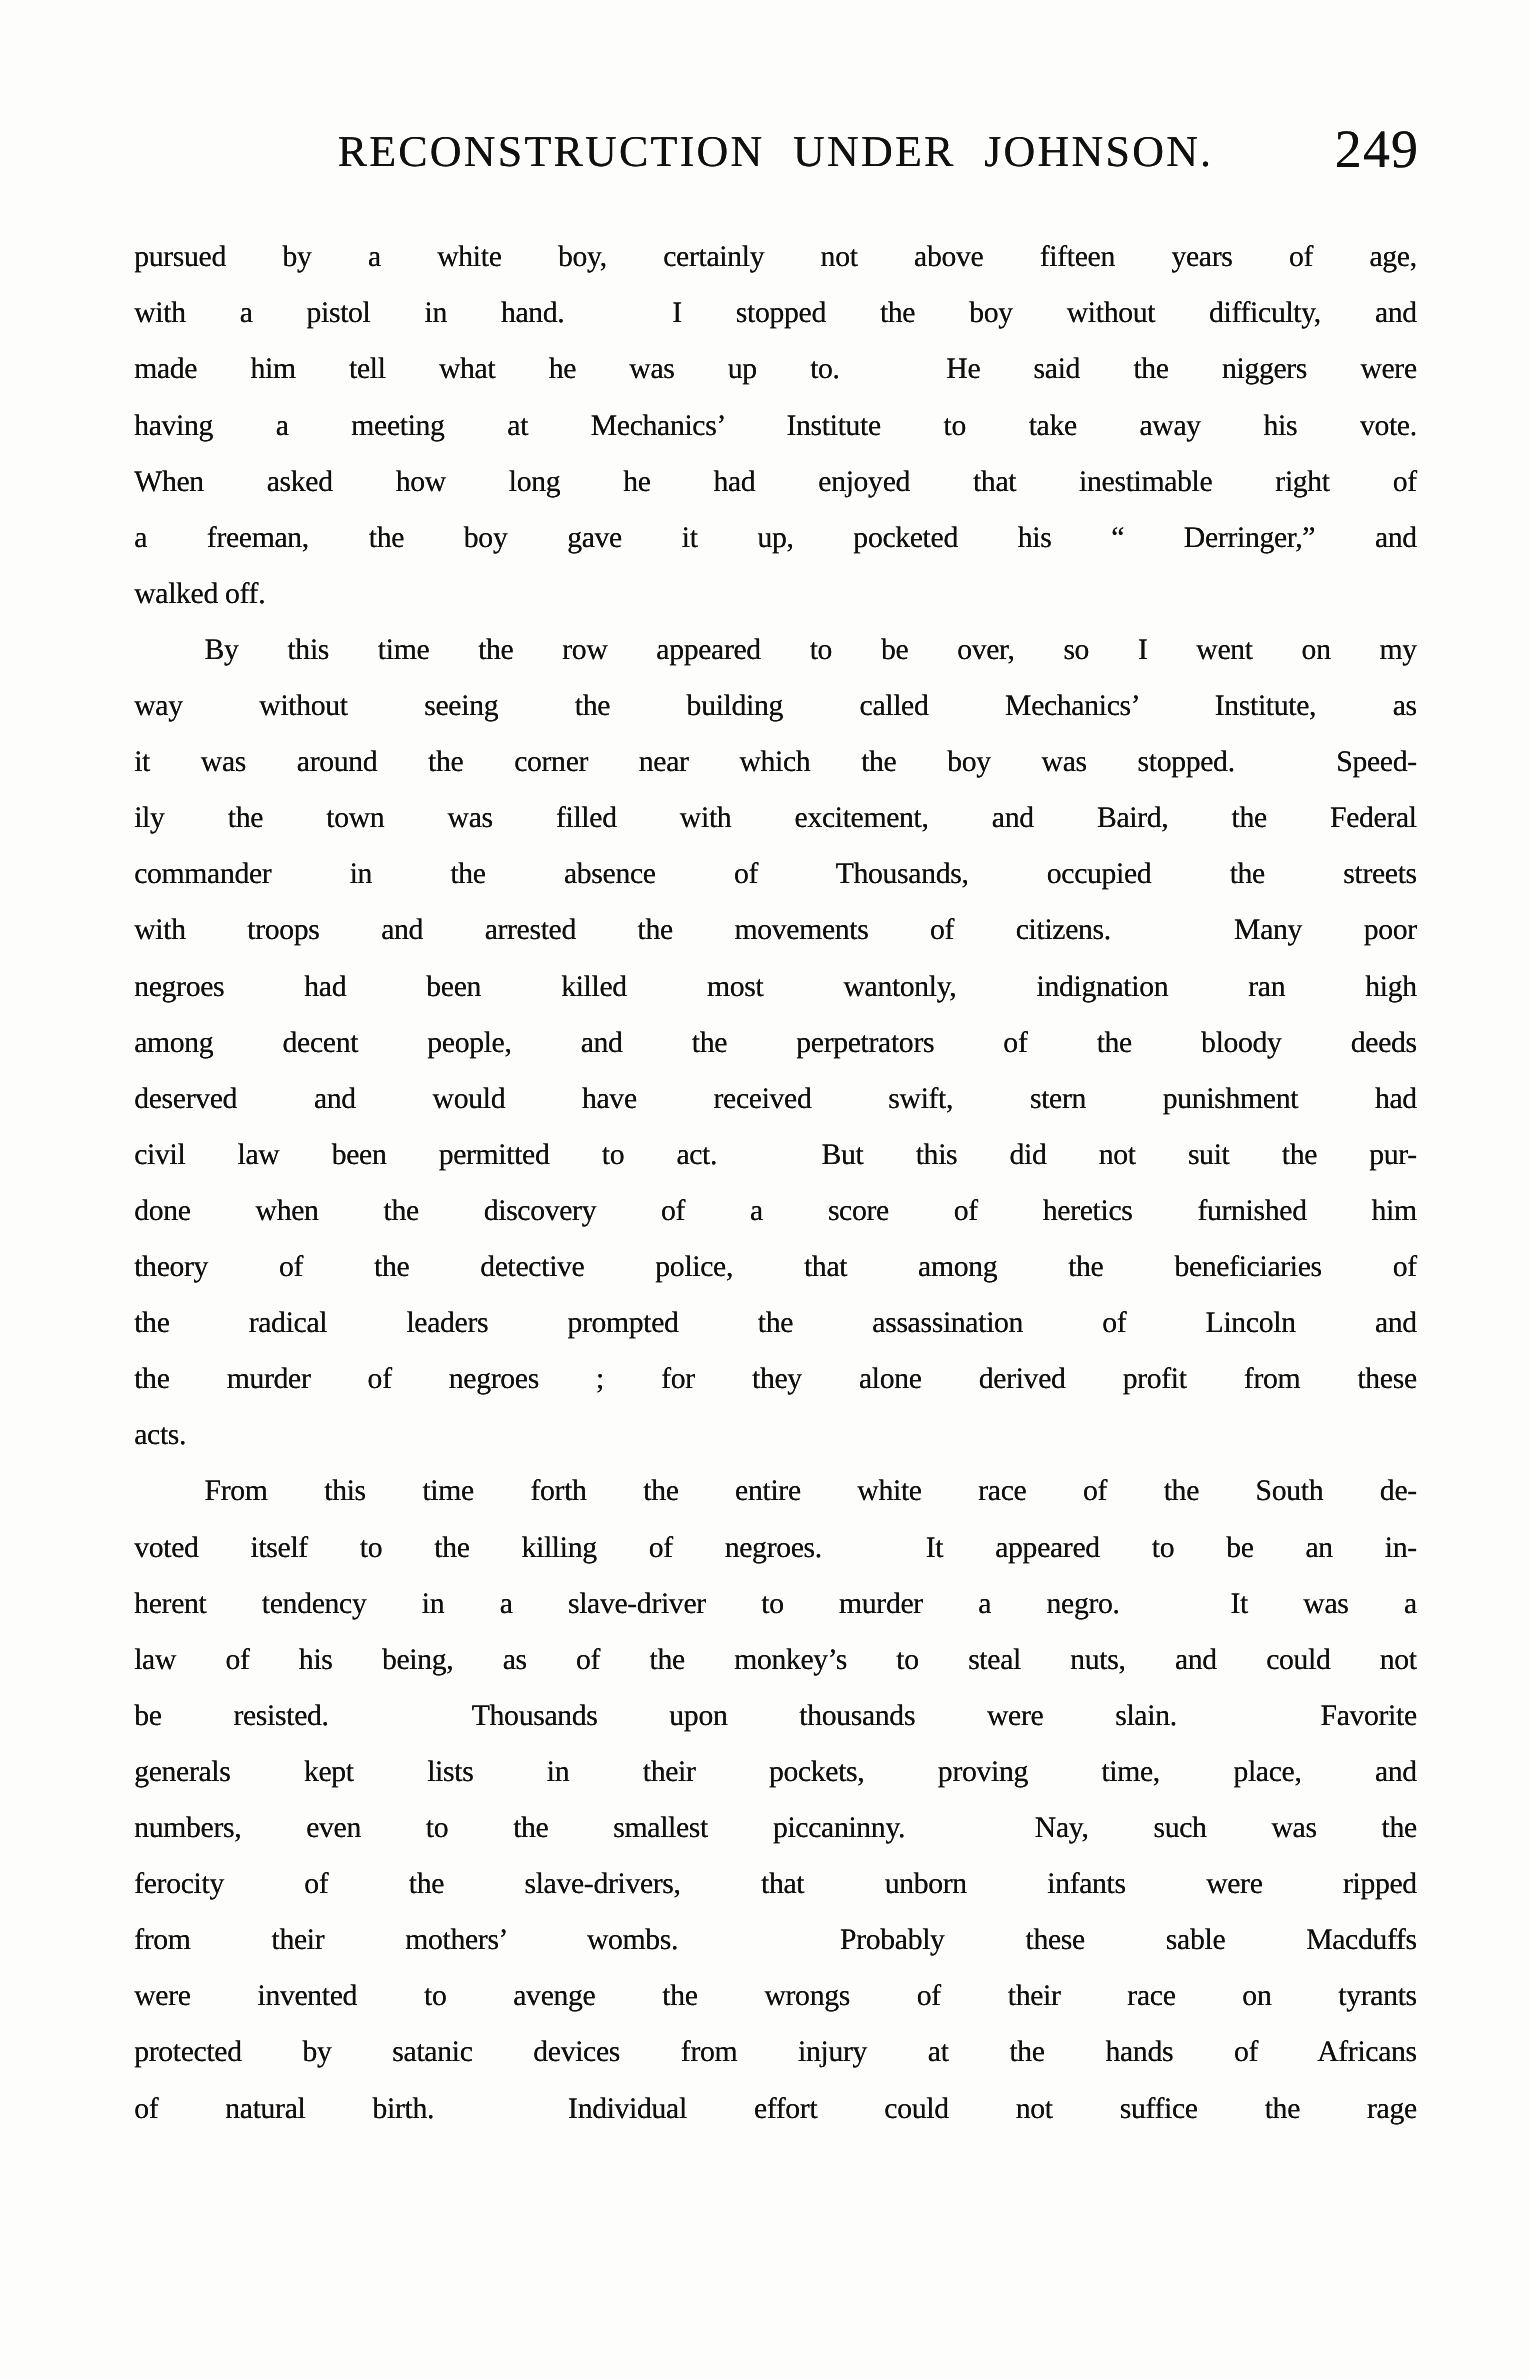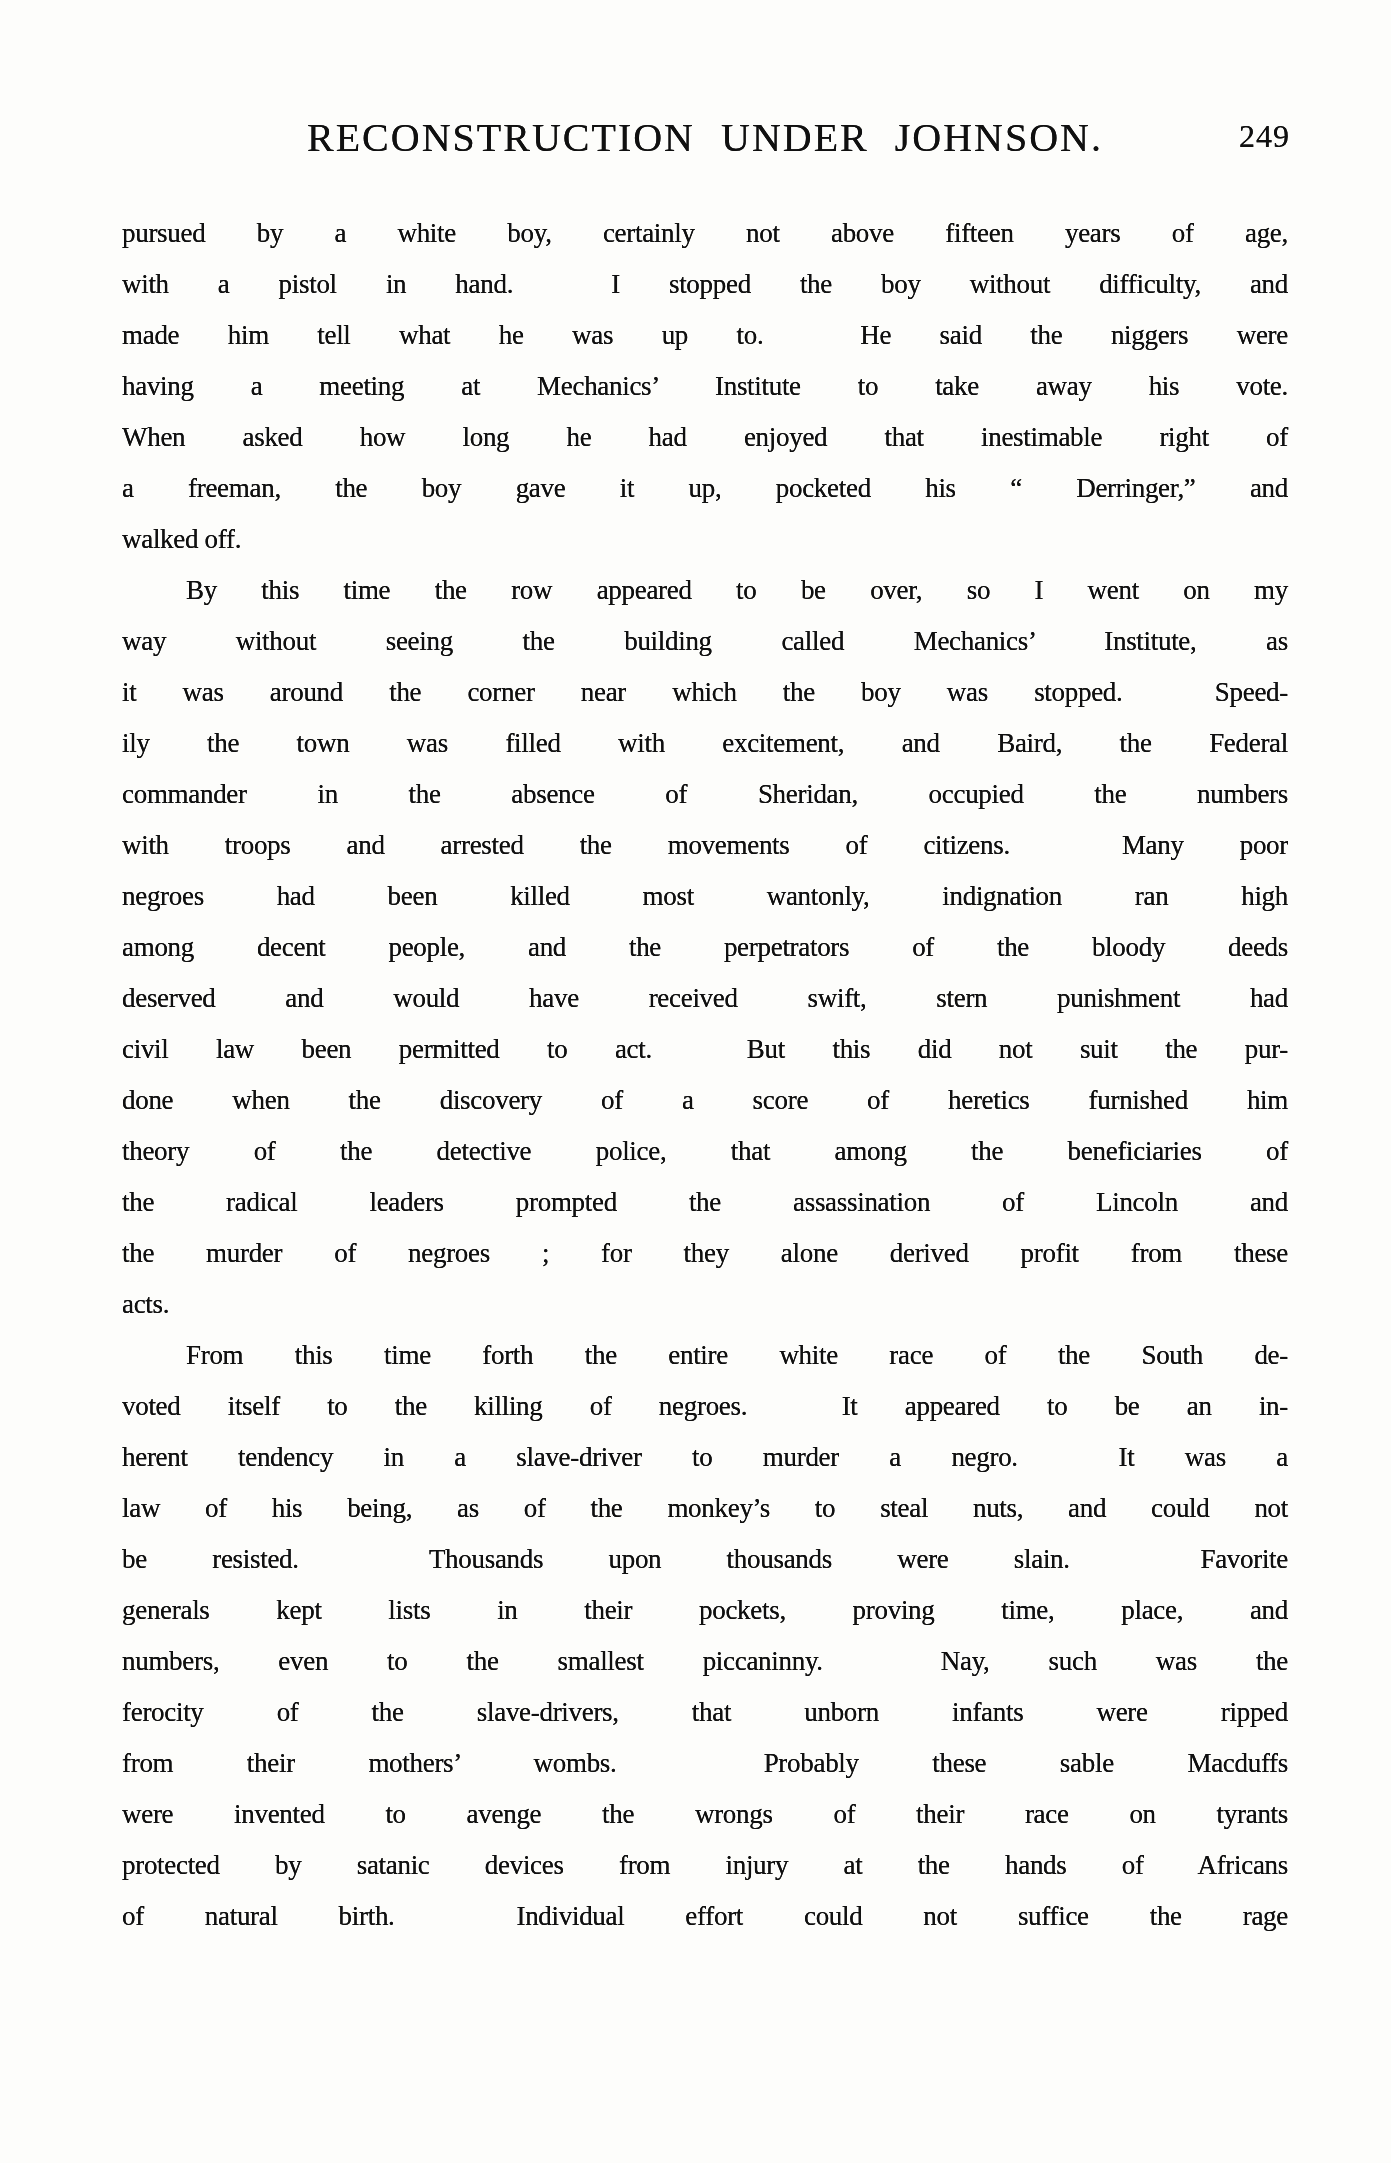--- a/index.html
+++ b/index.html
@@ -34,21 +34,21 @@
     line-height: 44px;
     letter-spacing: 2px;
     word-spacing: 14px;
     white-space: nowrap;
     text-shadow: 0 0 0.5px currentColor;
   }
   .running-head .folio {
     position: absolute;
     right: -2px;
     top: 0;
-    font-size: 32px;
+    font-size: 49px;
     line-height: 48px;
     letter-spacing: 1px;
     text-shadow: 0 0 0.5px currentColor;
   }
   .body-text {
     position: absolute;
     left: 122px;
     top: 208px;
     width: 1166px;
     font-size: 27px;
@@ -83,21 +83,21 @@
       <div class="line">with a pistol in hand.&nbsp; I stopped the boy without difficulty, and</div>
       <div class="line">made him tell what he was up to.&nbsp; He said the niggers were</div>
       <div class="line">having a meeting at Mechanics’ Institute to take away his vote.</div>
       <div class="line">When asked how long he had enjoyed that inestimable right of</div>
       <div class="line">a freeman, the boy gave it up, pocketed his “ Derringer,” and</div>
       <div class="line flush-left">walked off.</div>
       <div class="line indent">By this time the row appeared to be over, so I went on my</div>
       <div class="line">way without seeing the building called Mechanics’ Institute, as</div>
       <div class="line">it was around the corner near which the boy was stopped.&nbsp; Speed-</div>
       <div class="line">ily the town was filled with excitement, and Baird, the Federal</div>
-      <div class="line">commander in the absence of Sheridan, occupied the numbers</div>
+      <div class="line">commander in the absence of Thousands, occupied the streets</div>
       <div class="line">with troops and arrested the movements of citizens.&nbsp; Many poor</div>
       <div class="line">negroes had been killed most wantonly, indignation ran high</div>
       <div class="line">among decent people, and the perpetrators of the bloody deeds</div>
       <div class="line">deserved and would have received swift, stern punishment had</div>
       <div class="line">civil law been permitted to act.&nbsp; But this did not suit the pur-</div>
       <div class="line">done when the discovery of a score of heretics furnished him</div>
       <div class="line">theory of the detective police, that among the beneficiaries of</div>
       <div class="line">the radical leaders prompted the assassination of Lincoln and</div>
       <div class="line">the murder of negroes ; for they alone derived profit from these</div>
       <div class="line flush-left">acts.</div>

